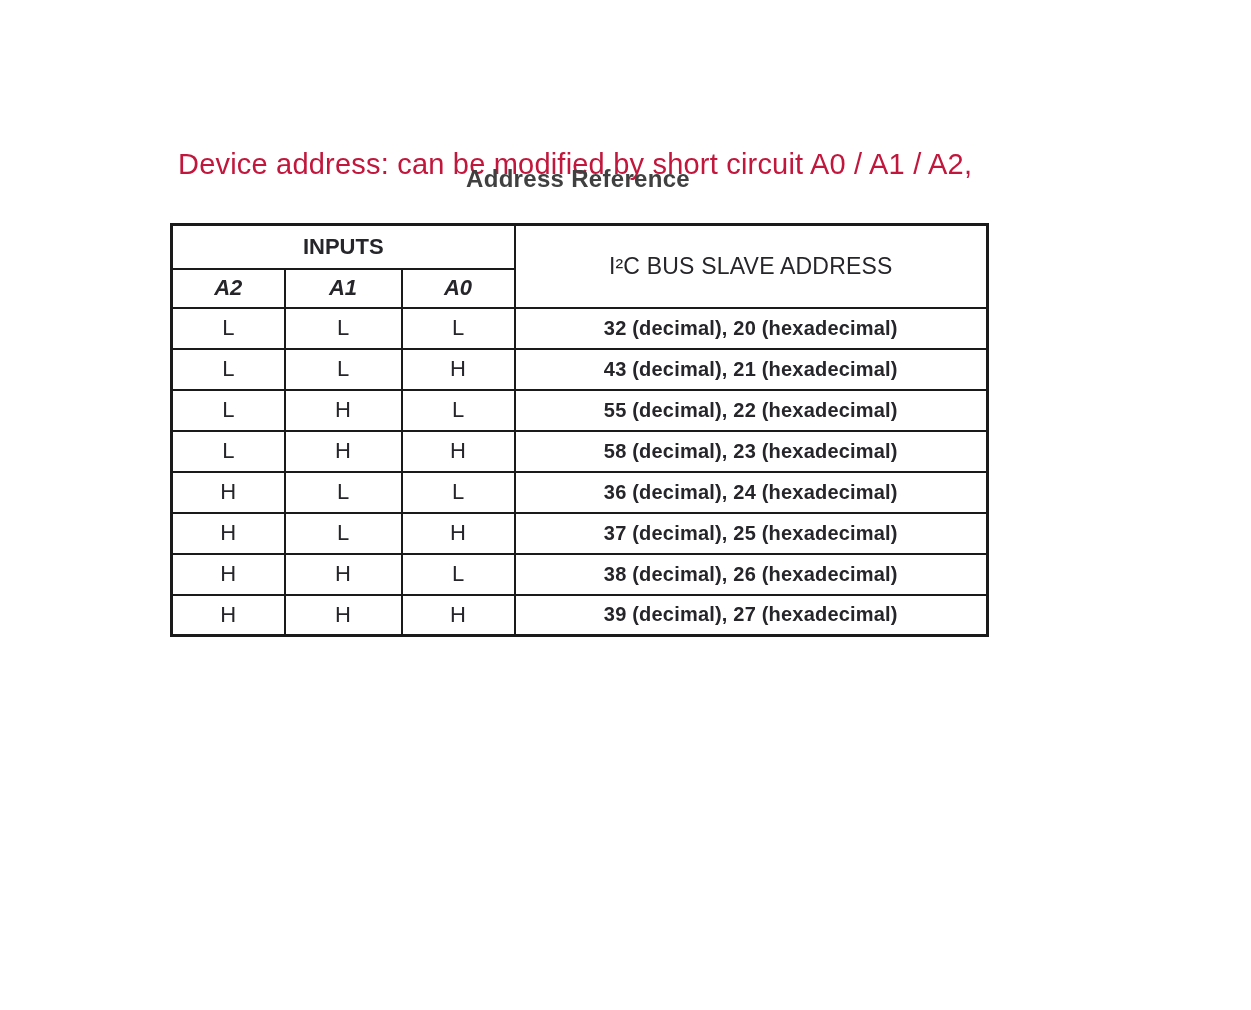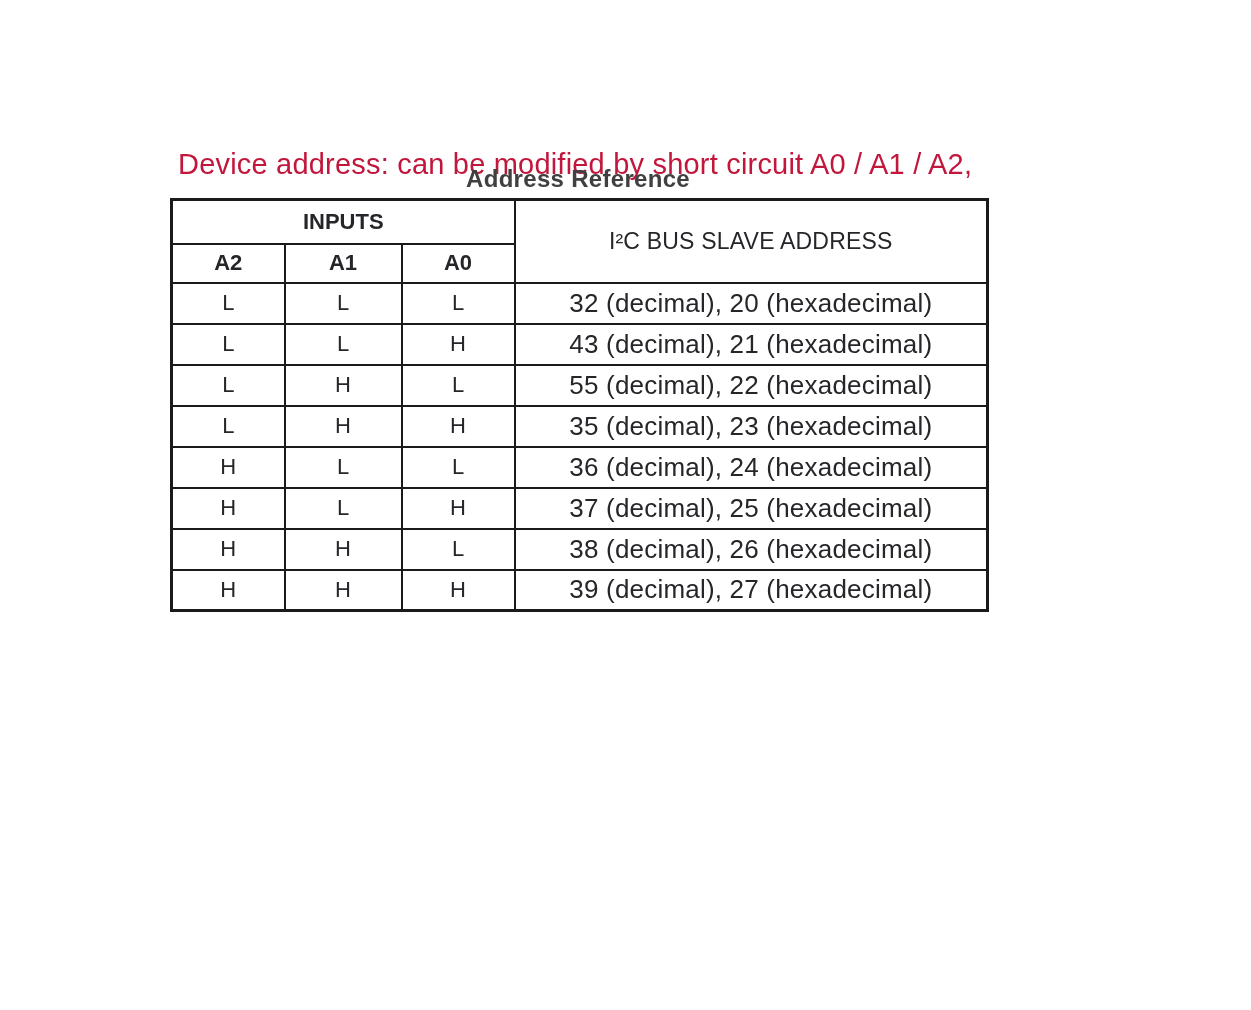--- a/index.html
+++ b/index.html
@@ -33,21 +33,21 @@
     width: 816px;
     text-align: center;
     font-size: 24px;
     font-weight: 700;
     color: #404040;
     letter-spacing: 0.3px;
   }
   table.addr {
     position: absolute;
     left: 170px;
-    top: 198px;
+    top: 223px;
     width: 816px;
     border-collapse: collapse;
     table-layout: fixed;
     border: 3px solid #1a1a1a;
   }
   table.addr th, table.addr td {
     border: 2px solid #1a1a1a;
     text-align: center;
     vertical-align: middle;
     padding: 0;
@@ -65,29 +65,30 @@
   th.bus {
     font-size: 23px;
     font-weight: 400;
     color: #222;
     letter-spacing: 0.2px;
   }
   th.colh {
     font-size: 22px;
     font-weight: 700;
     color: #222;
+    font-style: italic;
   }
   td.sig {
     font-size: 22px;
     font-weight: 400;
     color: #2a2a33;
   }
   td.addrcell {
-    font-size: 26px;
-    font-weight: 400;
+    font-size: 20px;
+    font-weight: 700;
     color: #2a2a33;
     letter-spacing: 0.2px;
   }
   .footnotes {
     position: absolute;
     left: 148px;
     top: 652px;
     color: #141414;
     font-size: 24px;
     font-weight: 700;
@@ -140,21 +141,21 @@
       <tr class="data">
         <td class="sig">L</td>
         <td class="sig">H</td>
         <td class="sig">L</td>
         <td class="addrcell">55 (decimal), 22 (hexadecimal)</td>
       </tr>
       <tr class="data">
         <td class="sig">L</td>
         <td class="sig">H</td>
         <td class="sig">H</td>
-        <td class="addrcell">35 (decimal), 23 (hexadecimal)</td>
+        <td class="addrcell">58 (decimal), 23 (hexadecimal)</td>
       </tr>
       <tr class="data">
         <td class="sig">H</td>
         <td class="sig">L</td>
         <td class="sig">L</td>
         <td class="addrcell">36 (decimal), 24 (hexadecimal)</td>
       </tr>
       <tr class="data">
         <td class="sig">H</td>
         <td class="sig">L</td>

